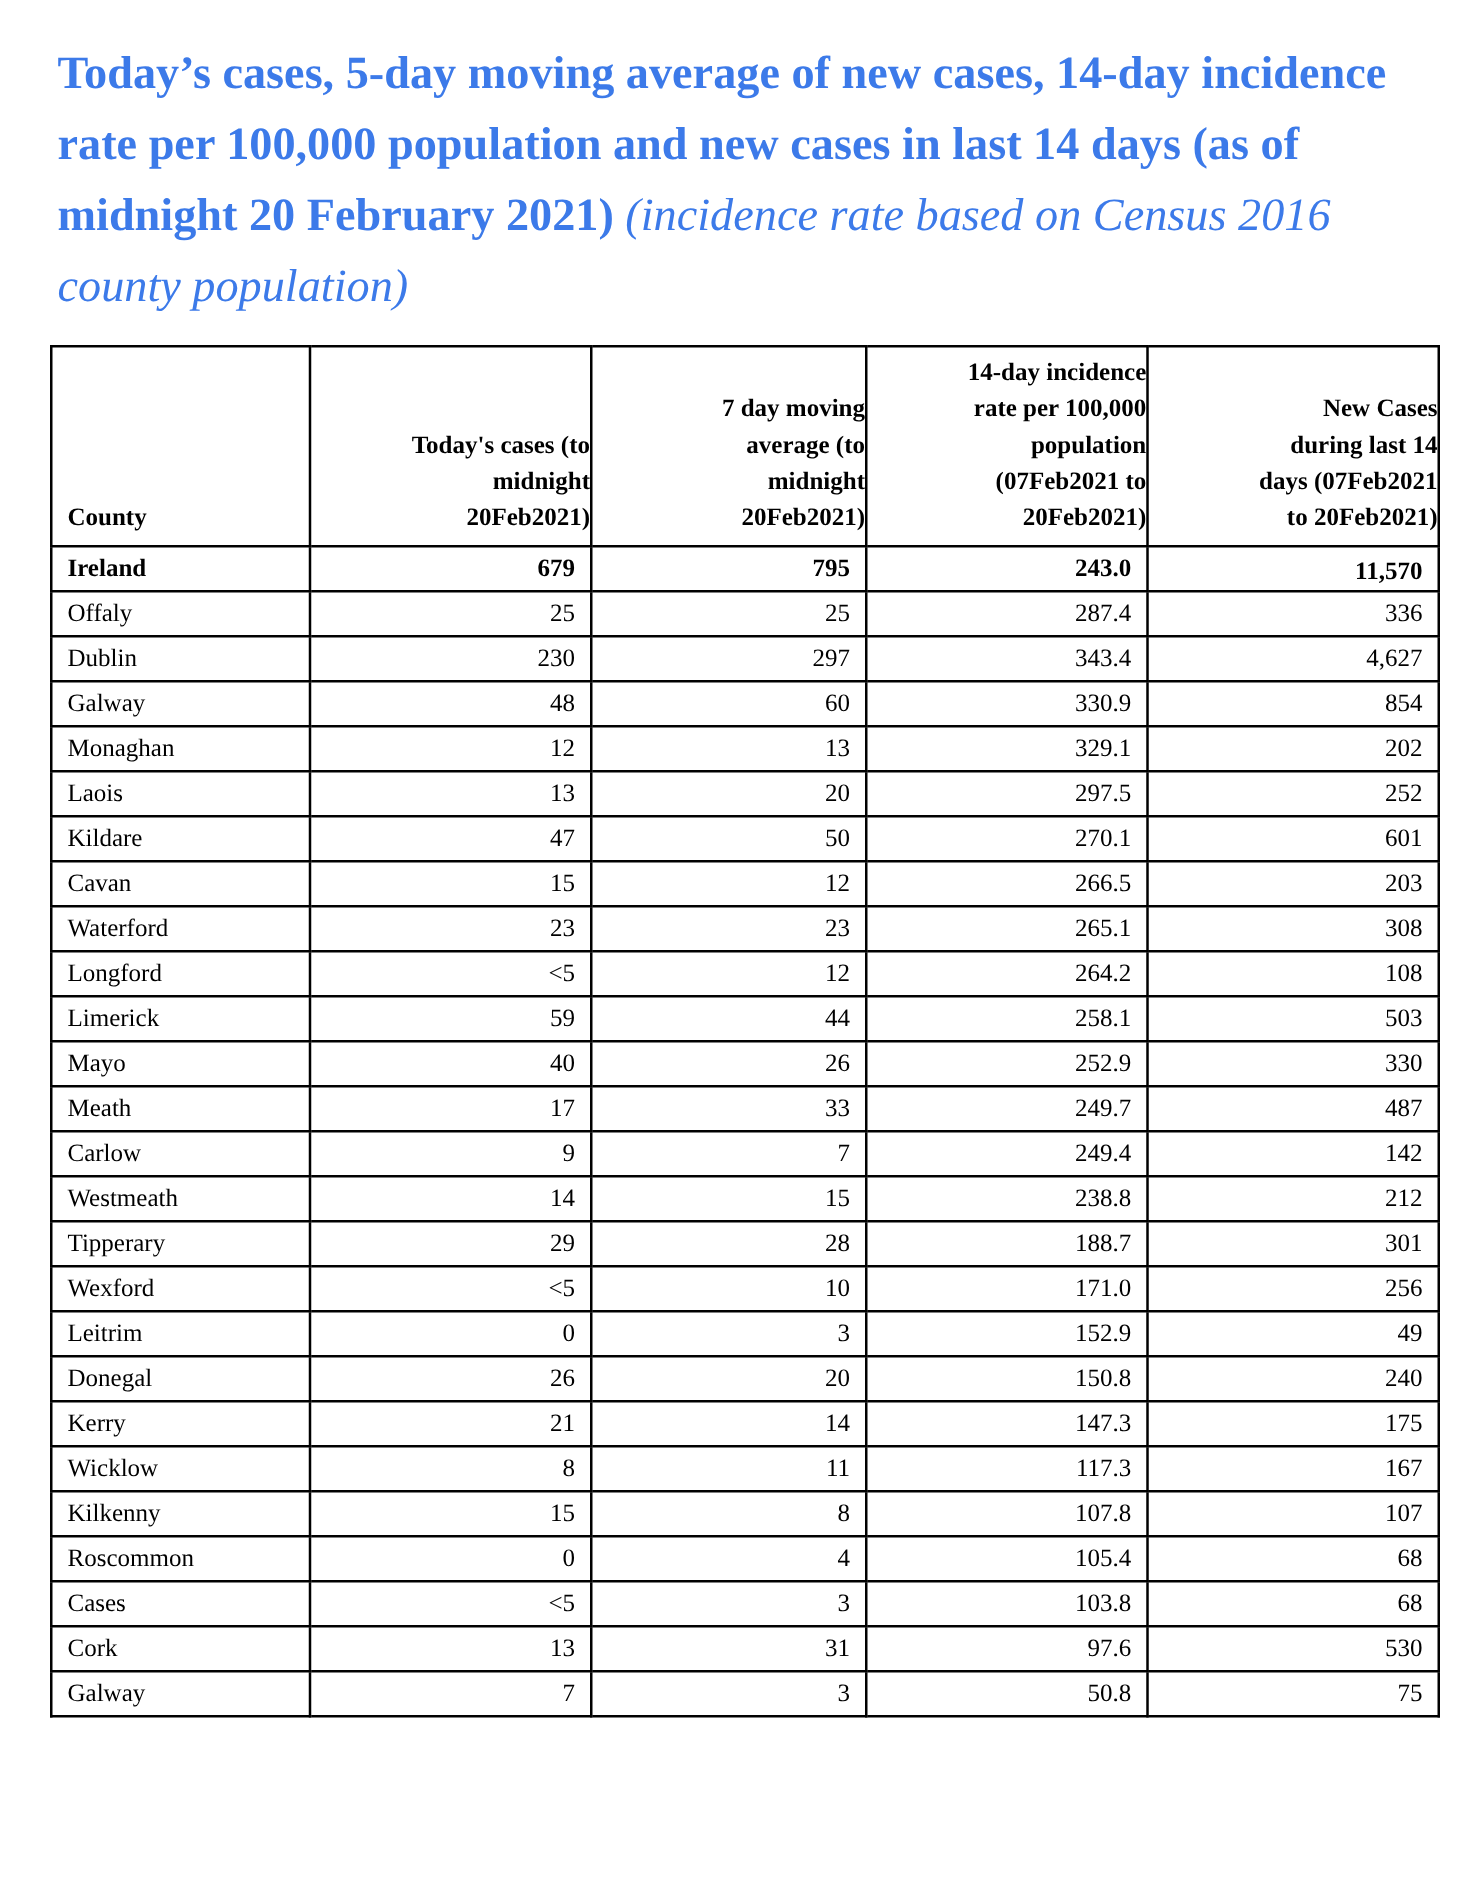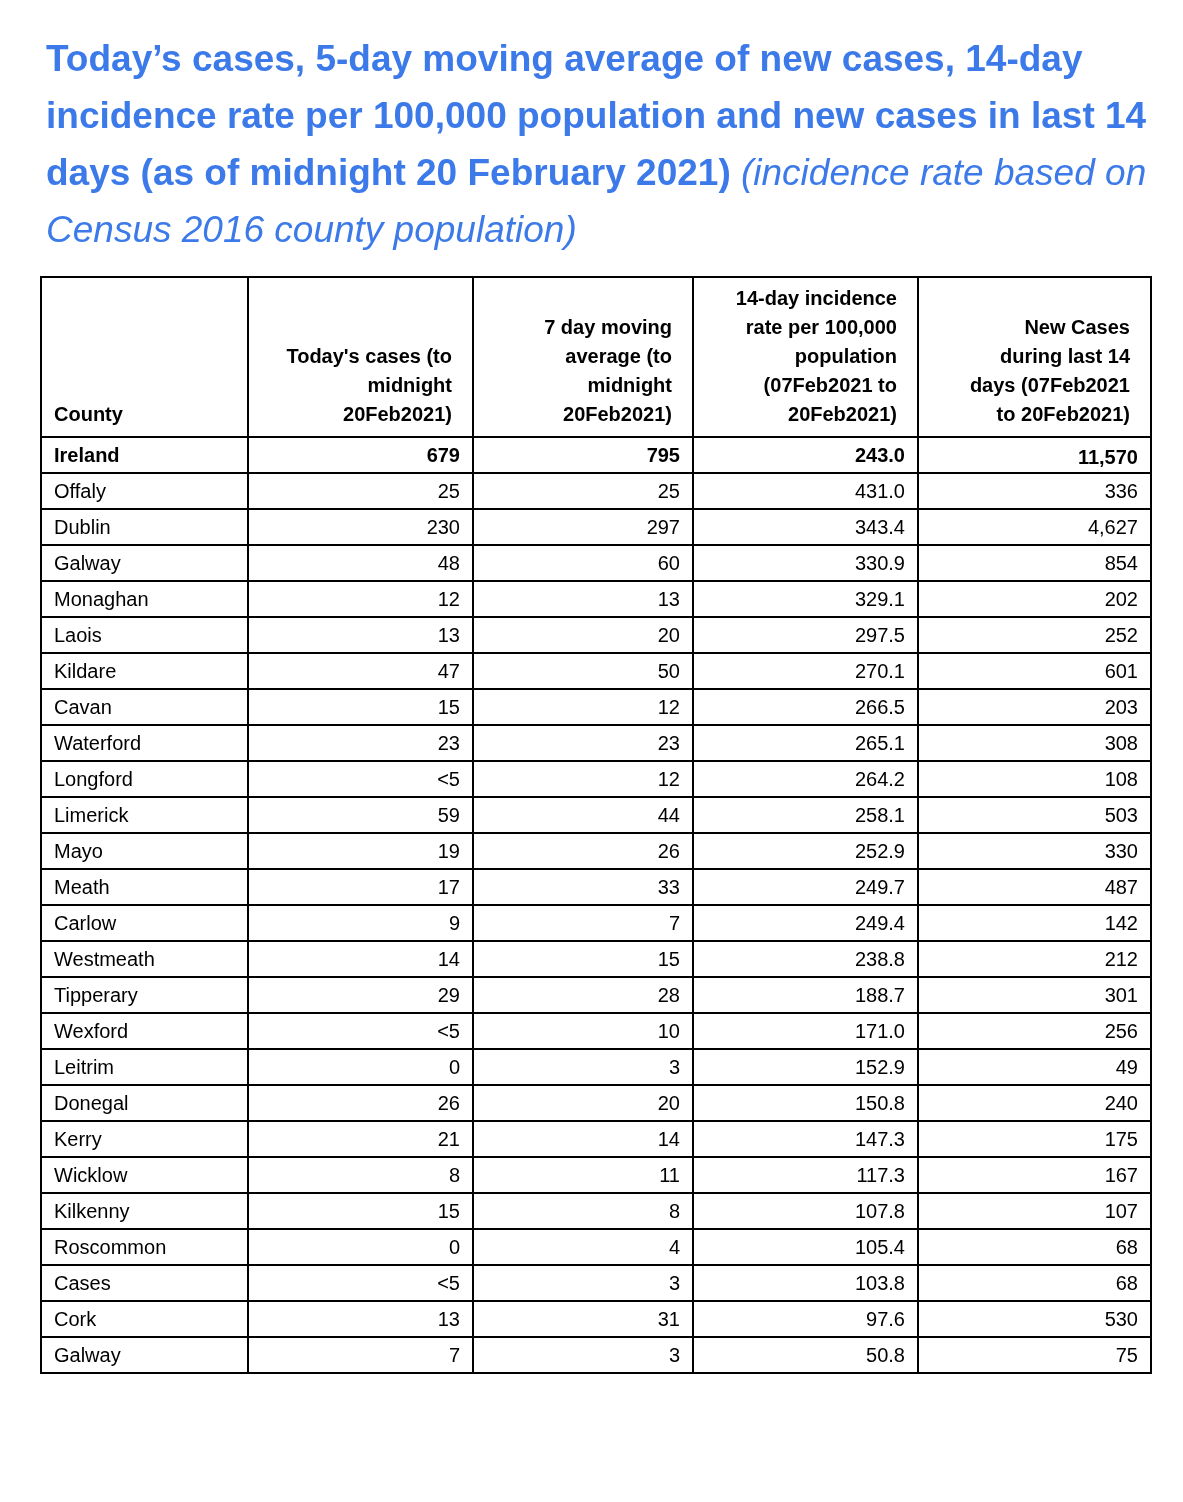--- a/index.html
+++ b/index.html
@@ -8,20 +8,21 @@
   body {
     font-family: "Liberation Sans", sans-serif;
     color: var(--ink);
   }
   .page {
     position: relative;
     width: 1183px;
     height: 1502px;
     background: #ffffff;
     overflow: hidden;
+    font-family: Liberation Serif, serif;
   }
   .title {
     margin: 30px 10px 0 46px;
     width: 1125px;
     font-size: 37px;
     line-height: 57px;
     font-weight: bold;
     color: var(--blue);
   }
   .title .it {
@@ -43,21 +44,21 @@
     border: 2px solid var(--ink);
     font-size: 20px;
     background: #ffffff;
   }
   table.cases th {
     height: 157px;
     vertical-align: bottom;
     text-align: right;
     font-weight: bold;
     line-height: 29px;
-    padding: 6px 20px 7px 12px;
+    padding: 6px 0 7px 12px;
     white-space: pre-line;
   }
   table.cases th.county { text-align: left; }
   table.cases td {
     height: 36px;
     vertical-align: middle;
     padding: 0 12px;
     font-weight: normal;
   }
   table.cases td.num { text-align: right; }
@@ -110,21 +111,21 @@
           <td>Ireland</td>
           <td class="num">679</td>
           <td class="num">795</td>
           <td class="num">243.0</td>
           <td class="num lowered">11,570</td>
         </tr>
         <tr>
           <td>Offaly</td>
           <td class="num">25</td>
           <td class="num">25</td>
-          <td class="num">431.0</td>
+          <td class="num">287.4</td>
           <td class="num">336</td>
         </tr>
         <tr>
           <td>Dublin</td>
           <td class="num">230</td>
           <td class="num">297</td>
           <td class="num">343.4</td>
           <td class="num">4,627</td>
         </tr>
         <tr>
@@ -178,21 +179,21 @@
         </tr>
         <tr>
           <td>Limerick</td>
           <td class="num">59</td>
           <td class="num">44</td>
           <td class="num">258.1</td>
           <td class="num">503</td>
         </tr>
         <tr>
           <td>Mayo</td>
-          <td class="num">19</td>
+          <td class="num">40</td>
           <td class="num">26</td>
           <td class="num">252.9</td>
           <td class="num">330</td>
         </tr>
         <tr>
           <td>Meath</td>
           <td class="num">17</td>
           <td class="num">33</td>
           <td class="num">249.7</td>
           <td class="num">487</td>

